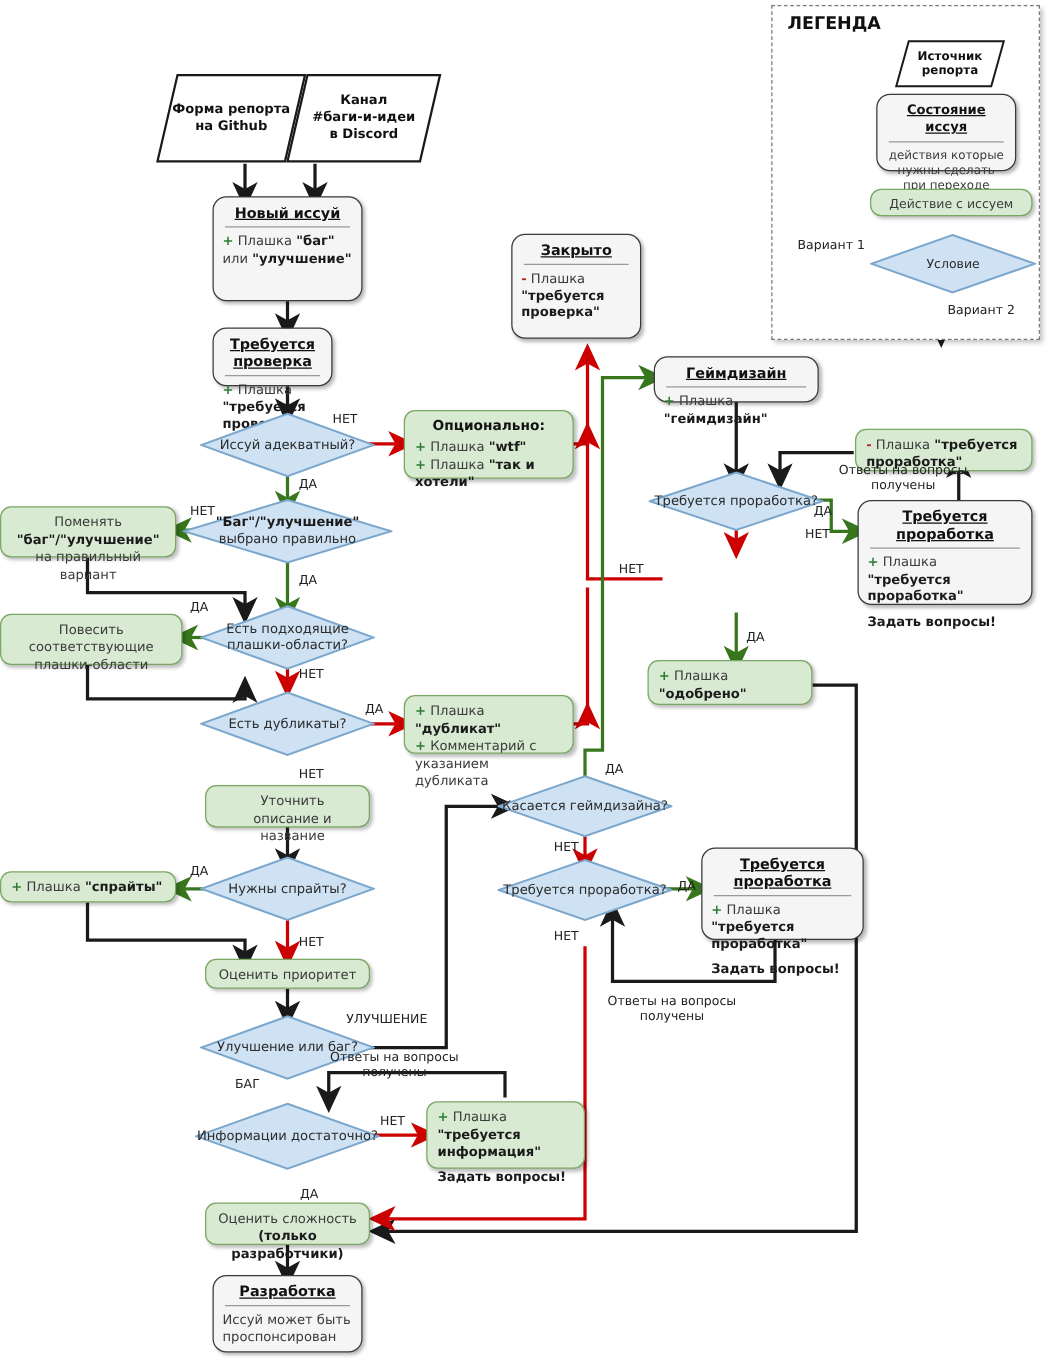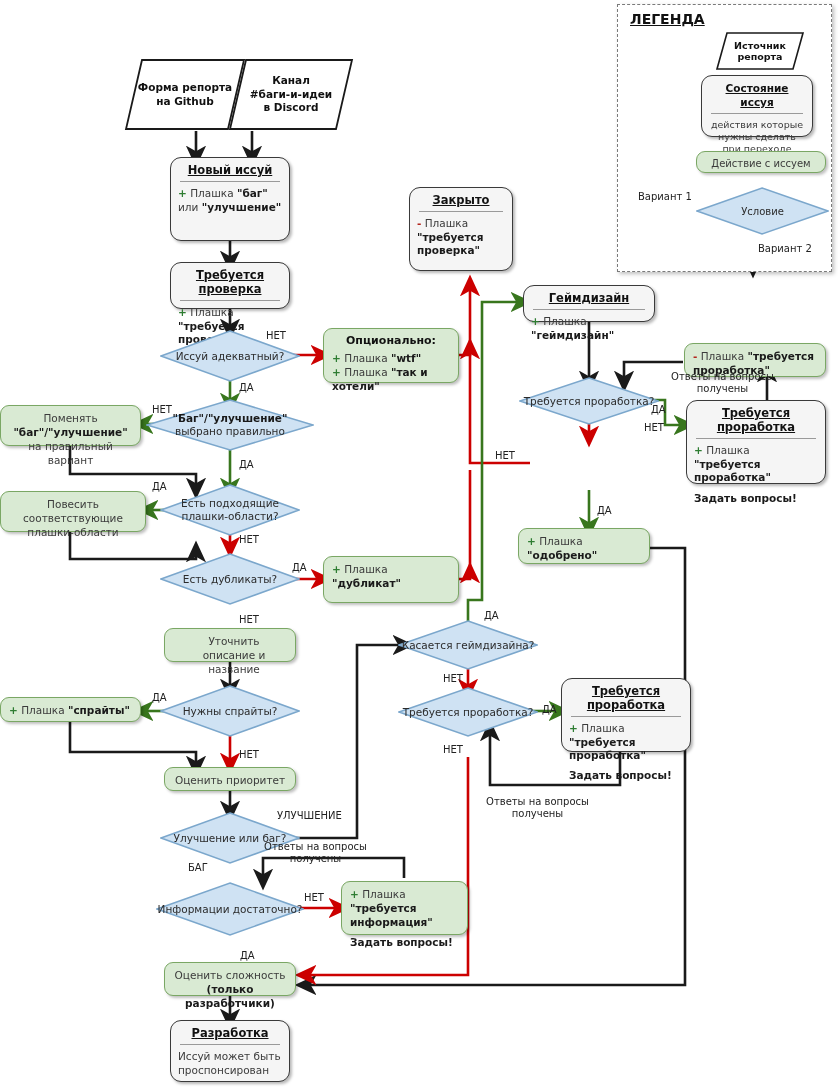--- a/index.html
+++ b/index.html
@@ -47,21 +47,21 @@
     color:#111;line-height:13.5px;font-weight:bold;width:100%;
   }
 
   
   #legend{
     position:absolute;border:1.4px dashed #7a7a7a;background:#fff;
     box-shadow:2px 2px 4px rgba(0,0,0,0.25);box-sizing:border-box;
   }
   #legend .lgtitle{
     position:absolute;left:12px;top:6px;font-size:14px;font-weight:bold;
-    text-decoration:underline;color:#111;
+    color:#111;
   }
 
   .plus{color:#2e7d32;font-weight:bold;}
   .minus{color:#b3261e;font-weight:bold;}
   .b{font-weight:bold;color:#1a1a1a;}
 
   .elabel{
     position:absolute;font-size:10px;color:#222;line-height:12px;
     white-space:nowrap;
   }
@@ -199,21 +199,21 @@
   </div>
 
   <div class="node state" style="left:170px;top:157px;width:120px;height:84px;">
     <div class="ttl">Новый иссуй</div>
     <div class="rule"></div>
     <div class="body">
       <span class="plus">+</span> Плашка <span class="b">"баг"</span> или <span class="b">"улучшение"</span>
     </div>
   </div>
 
-  <div class="node state" style="left:170px;top:262px;width:120px;height:47px;">
+  <div class="node state" style="left:170px;top:262px;width:96px;height:47px;">
     <div class="ttl">Требуется проверка</div>
     <div class="rule"></div>
     <div class="body">
       <span class="plus">+</span> Плашка <span class="b">"требуется проверка"</span>
     </div>
   </div>
 
   <div class="node state" style="left:409px;top:187px;width:104px;height:84px;">
     <div class="ttl">Закрыто</div>
     <div class="rule"></div>
@@ -265,20 +265,21 @@
   <div class="node action center" style="left:0px;top:405px;width:141px;height:41px;">
     <div>Поменять<br><span class="b">"баг"/"улучшение"</span> на правильный вариант</div>
   </div>
 
   <div class="node action center" style="left:0px;top:491px;width:146px;height:41px;">
     <div>Повесить соответствующие плашки-области</div>
   </div>
 
   <div class="node action" style="left:323px;top:556px;width:136px;height:47px;">
     <div><span class="plus">+</span> Плашка <span class="b">"дубликат"</span></div>
+    <div><span class="plus">+</span> Комментарий с указанием дубликата</div>
   </div>
 
   <div class="node action center" style="left:164px;top:628px;width:132px;height:34px;padding-left:16px;">
     <div>Уточнить описание и название</div>
   </div>
 
   <div class="node action" style="left:0px;top:697px;width:141px;height:25px;">
     <div><span class="plus">+</span> Плашка <span class="b">"спрайты"</span></div>
   </div>
 

